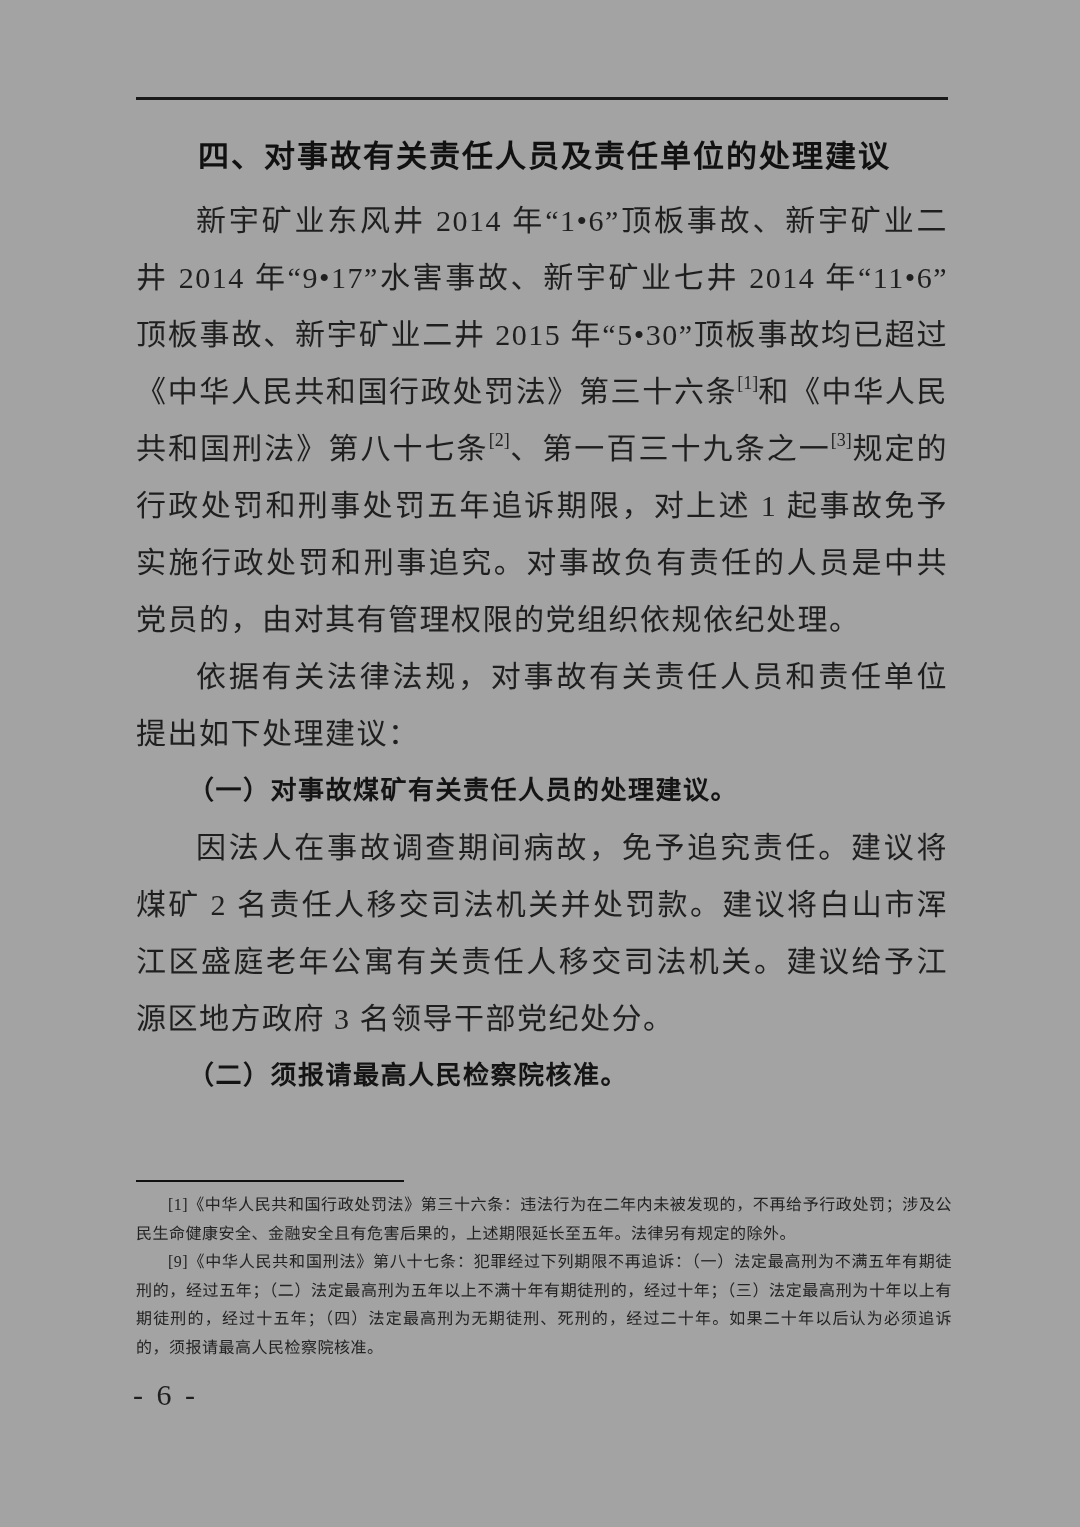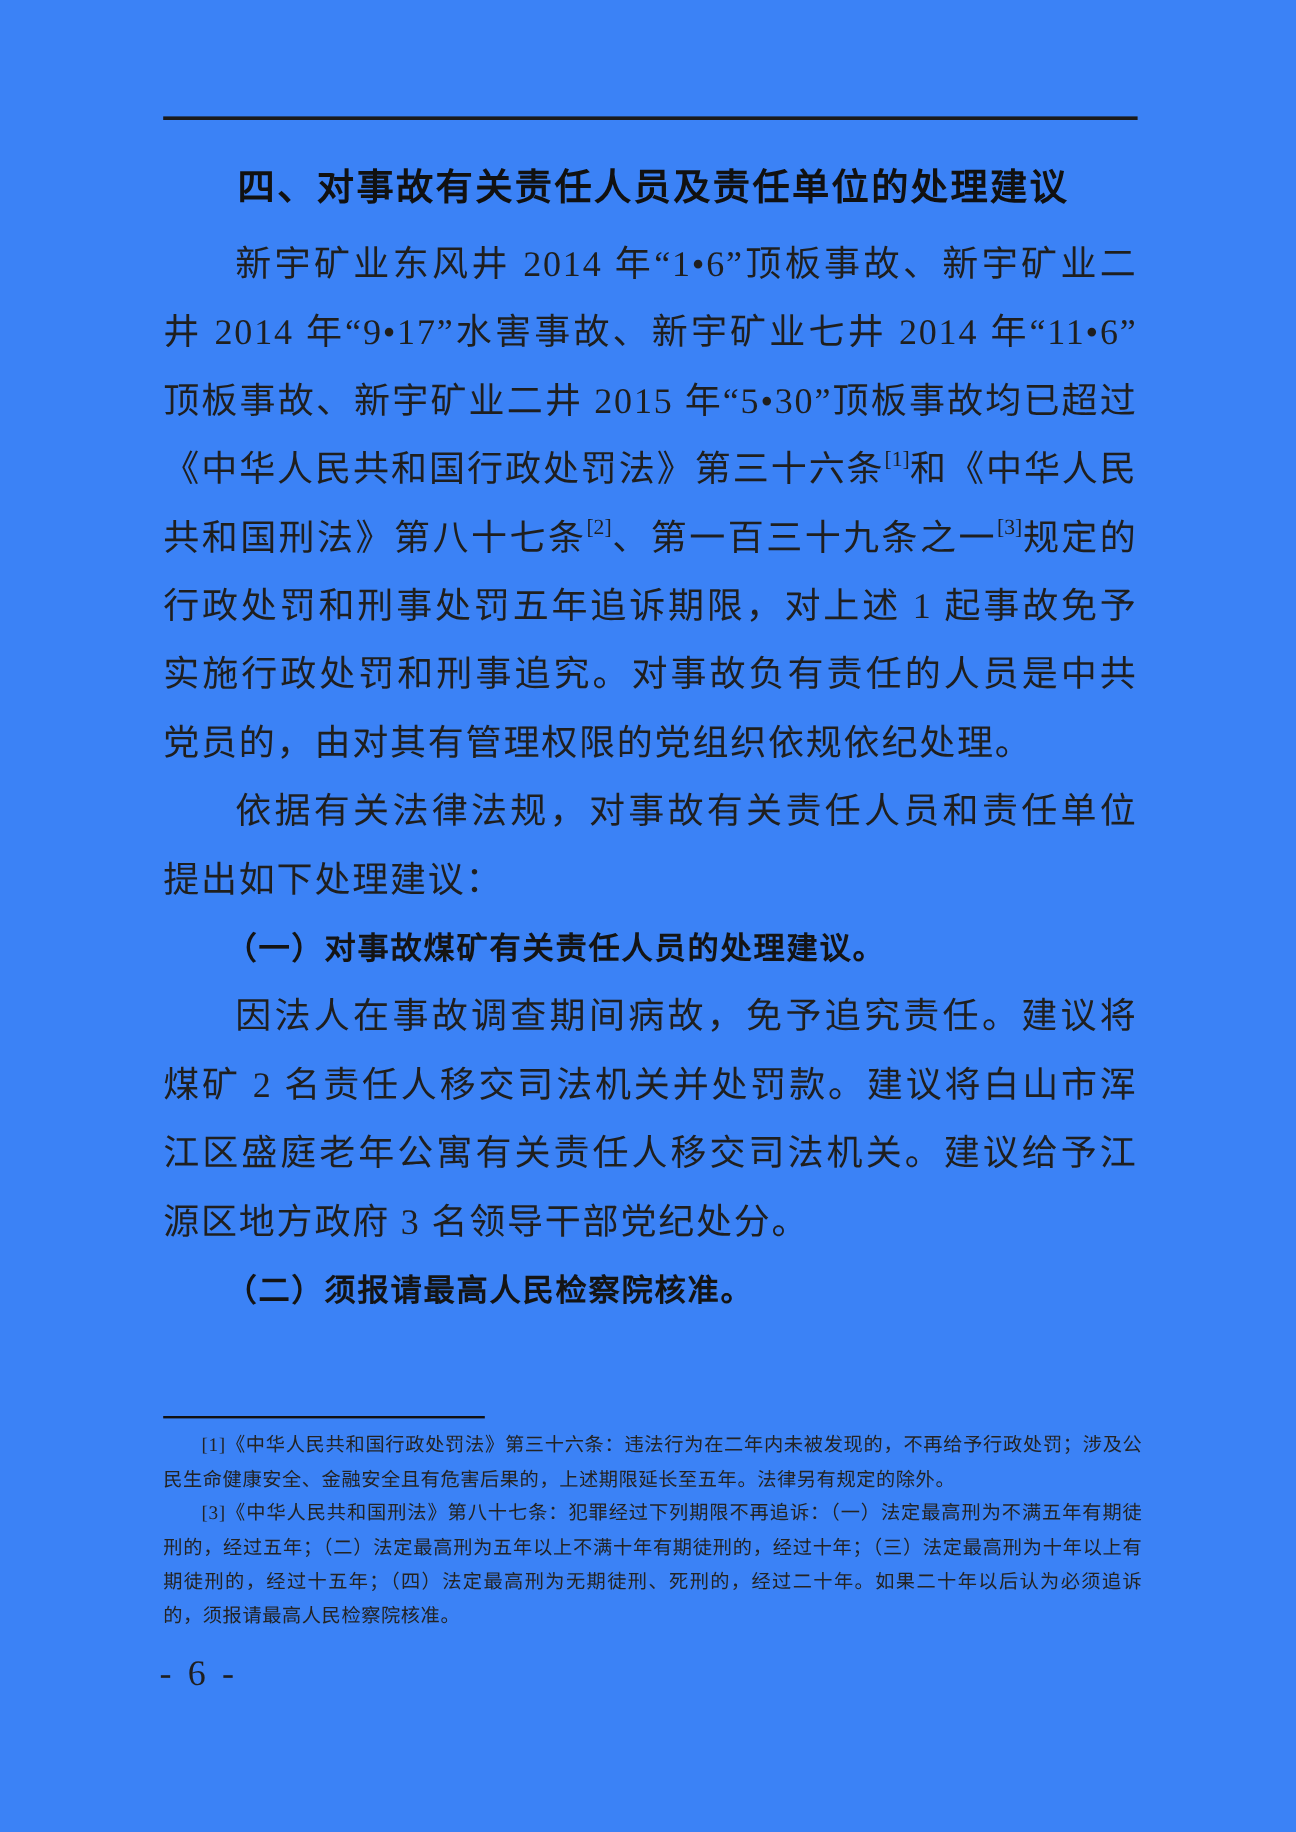--- a/index.html
+++ b/index.html
@@ -1,20 +1,20 @@
 <!DOCTYPE html>
 <html lang="zh-CN"><head>
 <meta charset="utf-8">
 <style>
   html,body{margin:0;padding:0;background:#ffffff;}
   .page{
     position:relative;
     width:1080px;
     height:1527px;
-    background:#3b82f6;
+    background:#a3a3a3;
     overflow:hidden;
     font-family:"Liberation Serif","DejaVu Serif",serif;
     color:#1f1f1f;
   }
   .top-rule{
     position:absolute;
     left:136px;
     top:97px;
     width:812px;
     height:3px;
@@ -113,18 +113,18 @@
 
     <p class="body-para follow">因法人在事故调查期间病故，免予追究责任。建议将煤矿 2 名责任人移交司法机关并处罚款。建议将白山市浑江区盛庭老年公寓有关责任人移交司法机关。建议给予江源区地方政府 3 名领导干部党纪处分。</p>
 
     <p class="sub-heading">（二）须报请最高人民检察院核准。</p>
 
   </div>
 
   <div class="footnotes">
     <div class="fn-rule"></div>
     <p class="footnote">[1]《中华人民共和国行政处罚法》第三十六条：违法行为在二年内未被发现的，不再给予行政处罚；涉及公民生命健康安全、金融安全且有危害后果的，上述期限延长至五年。法律另有规定的除外。</p>
-    <p class="footnote">[3]《中华人民共和国刑法》第八十七条：犯罪经过下列期限不再追诉：（一）法定最高刑为不满五年有期徒刑的，经过五年；（二）法定最高刑为五年以上不满十年有期徒刑的，经过十年；（三）法定最高刑为十年以上有期徒刑的，经过十五年；（四）法定最高刑为无期徒刑、死刑的，经过二十年。如果二十年以后认为必须追诉的，须报请最高人民检察院核准。</p>
+    <p class="footnote">[9]《中华人民共和国刑法》第八十七条：犯罪经过下列期限不再追诉：（一）法定最高刑为不满五年有期徒刑的，经过五年；（二）法定最高刑为五年以上不满十年有期徒刑的，经过十年；（三）法定最高刑为十年以上有期徒刑的，经过十五年；（四）法定最高刑为无期徒刑、死刑的，经过二十年。如果二十年以后认为必须追诉的，须报请最高人民检察院核准。</p>
   </div>
 
   <div class="page-number">- 6 -</div>
 
 </div>
 
 </body></html>

